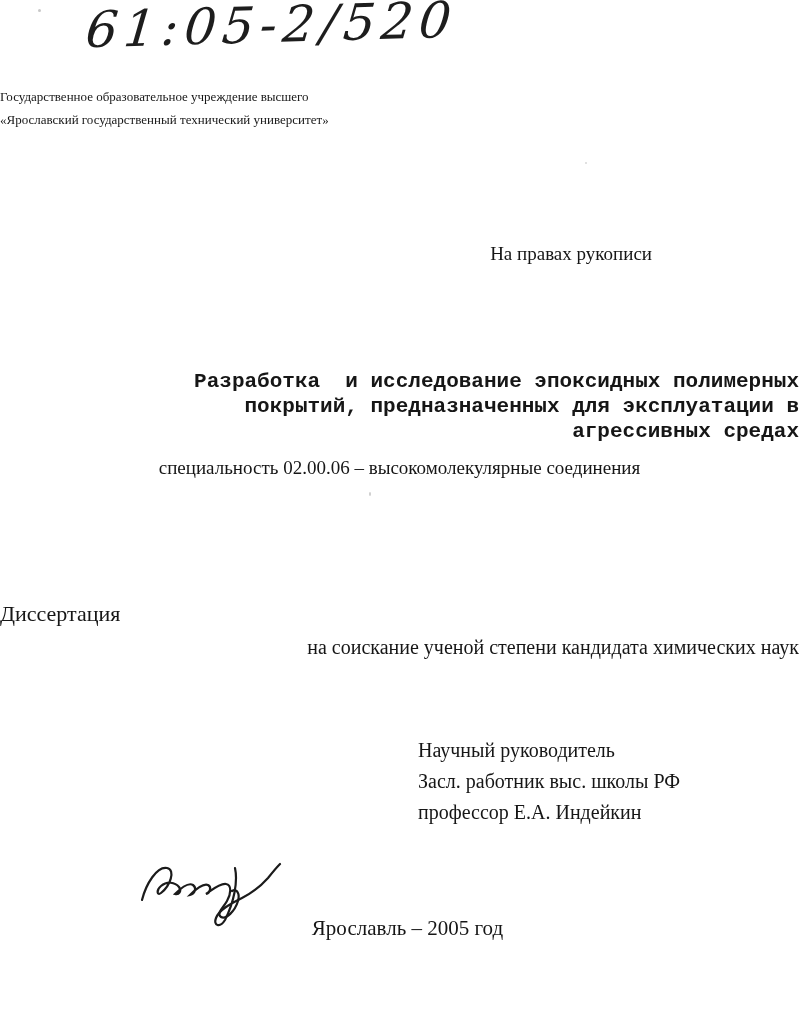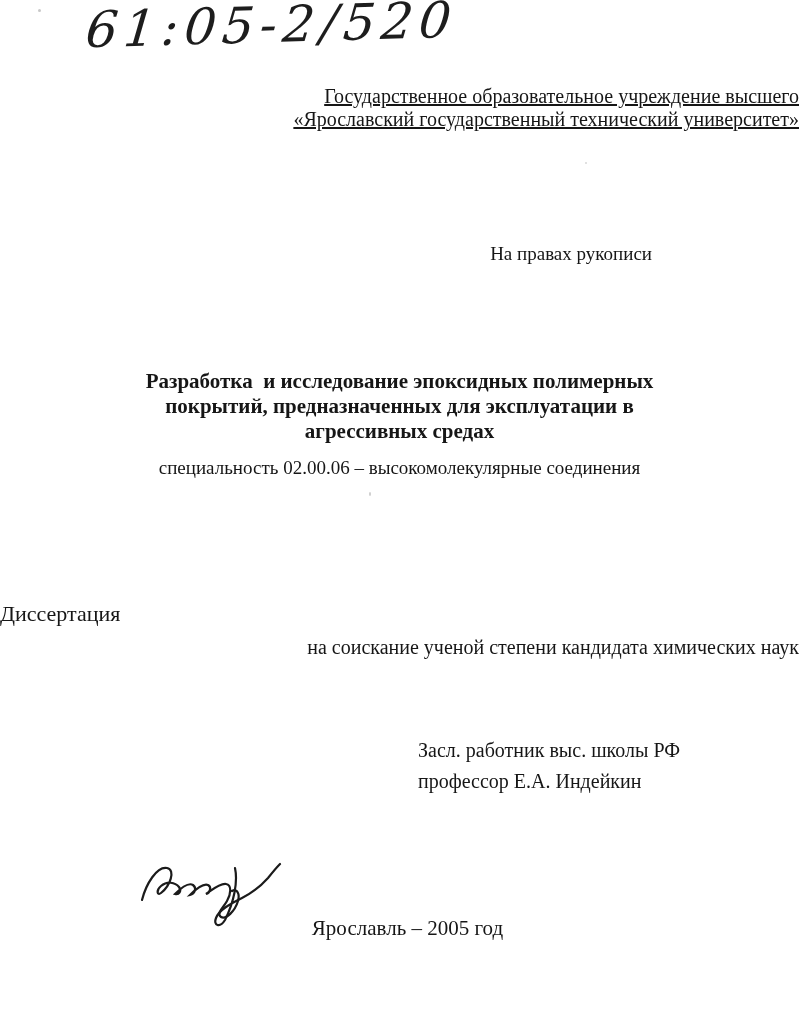--- a/index.html
+++ b/index.html
@@ -29,24 +29,23 @@
     color: #1d1d1d;
     transform: rotate(-1.6deg) skewX(-7deg);
     white-space: pre;
   }
 
   .institution {
     position: absolute;
     top: 85px;
     left: 0;
     width: 100%;
-    text-align: right;
-    font-size: 20px;
+    text-align: left;
+    font-size: 13px;
     line-height: 23px;
-    text-decoration: underline;
   }
 
   .manuscript-note {
     position: absolute;
     top: 243px;
     right: 147px;
     font-size: 19px;
     white-space: pre;
   }
 
@@ -58,24 +57,25 @@
     text-align: center;
     font-size: 20px;
     white-space: pre;
   }
 
   .diss-title {
     position: absolute;
     top: 369px;
     left: 0;
     width: 100%;
-    text-align: center;
+    text-align: right;
     font-weight: bold;
     font-size: 21px;
     line-height: 25px;
+    font-family: Liberation Mono, monospace;
   }
   .diss-title .line { white-space: pre; }
 
   .specialty {
     position: absolute;
     top: 457px;
     left: 0;
     width: 100%;
     text-align: center;
     font-size: 19px;
@@ -161,20 +161,21 @@
     <div class="line">агрессивных средах</div>
   </div>
 
   <div class="specialty">специальность 02.00.06 – высокомолекулярные соединения</div>
 
   <div class="doc-type">Диссертация</div>
 
   <div class="degree-line">на соискание ученой степени кандидата химических наук</div>
 
   <div class="supervisor">
+    <div class="line">Научный руководитель</div>
     <div class="line">Засл. работник выс. школы РФ</div>
     <div class="line">профессор Е.А. Индейкин</div>
   </div>
 
   <svg class="signature" viewBox="0 0 148 74" fill="none" xmlns="http://www.w3.org/2000/svg">
     <path d="M6 46 C10 30 21 12 31 14 C40 16 34 32 25 39 C21 42 20 36 25 32
              C31 27 39 28 43 33 C46 37 43 41 39 40 C44 35 52 28 57 31
              C61 34 59 40 54 41 C59 36 67 29 72 31 C76 33 74 39 70 40
              C76 36 84 29 90 30 C96 31 95 40 91 47 C87 54 80 60 85 63
              C90 66 99 57 102 47 C104 40 101 34 96 37" stroke="#1b1b1b" stroke-width="2.2" stroke-linecap="round"></path>

